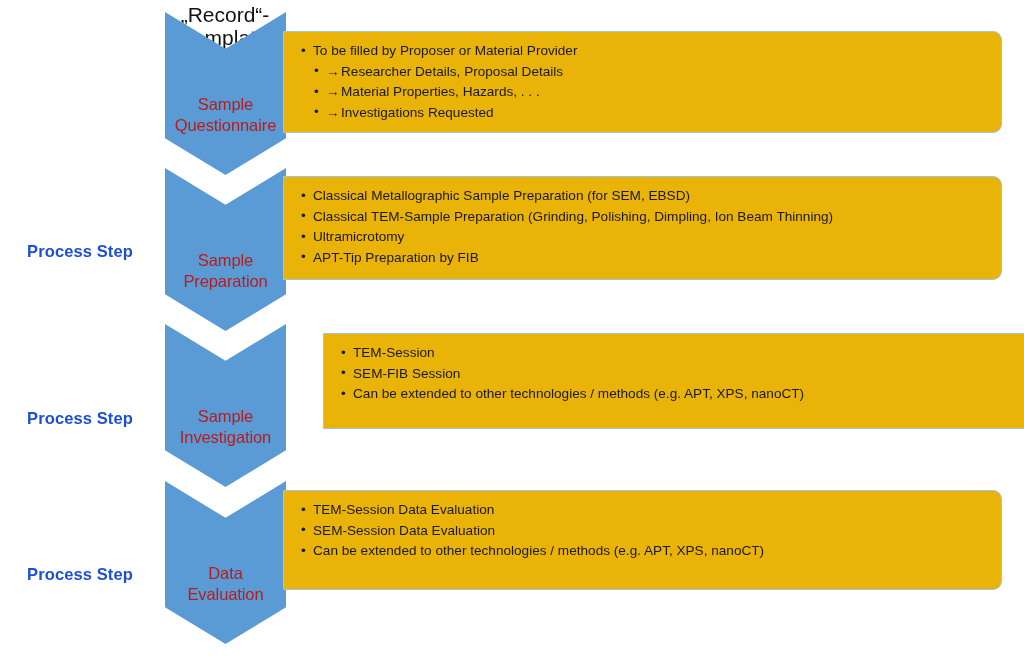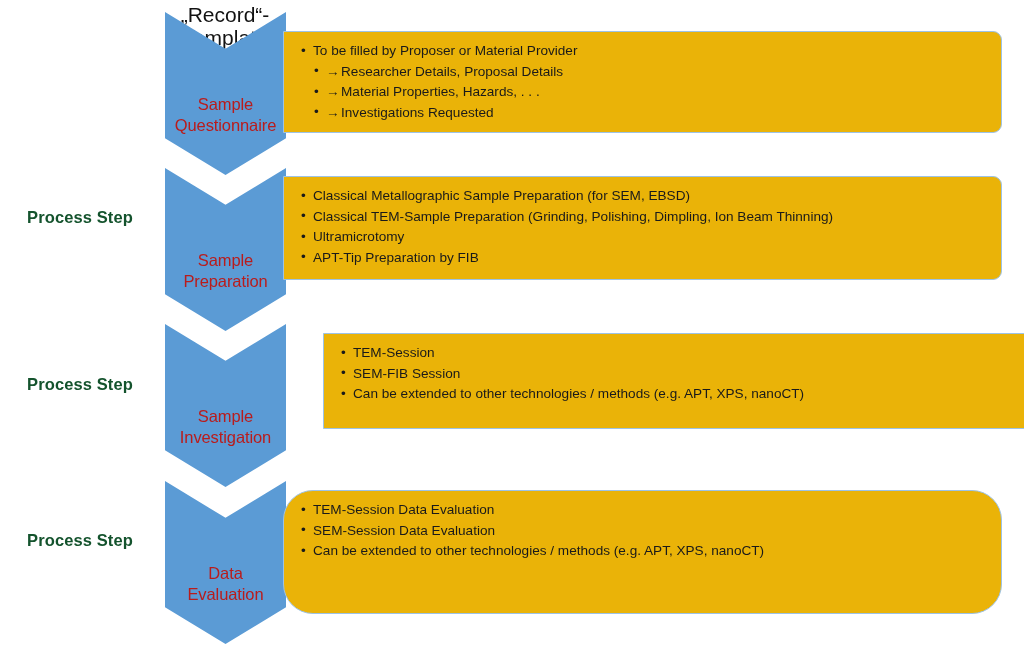--- a/index.html
+++ b/index.html
@@ -17,23 +17,24 @@
   }
 
   
   .process-label {
     position: absolute;
     left: 0;
     width: 160px;
     text-align: center;
     font-size: 16.5px;
     font-weight: 700;
-    color: #14532d;
+    color: #1d4ed8;
     letter-spacing: .1px;
     white-space: nowrap;
+    margin-top: 34px;
   }
 
   
   .stage {
     position: absolute;
     left: 165px;
     width: 121px;
   }
   .chevron {
     position: absolute;
@@ -200,21 +201,21 @@
     </ul>
   </div>
 
   <div class="stage" style="top:481px; height:163px;">
     <div class="chevron"></div>
     <div class="chevron-label" style="top:82px;">
       <span class="ln">Data</span>
       <span class="ln">Evaluation</span>
     </div>
   </div>
-  <div class="panel" style="top:490px; width:719px; height:124px;border-radius:30px;">
+  <div class="panel" style="top:490px; width:719px; height:100px;">
     <ul>
       <li>
         <span>TEM-Session Data Evaluation</span>
       </li>
       <li>
         <span>SEM-Session Data Evaluation</span>
       </li>
       <li>
         <span>Can be extended to other technologies / methods (e.g. APT, XPS, nanoCT)</span>
       </li>

